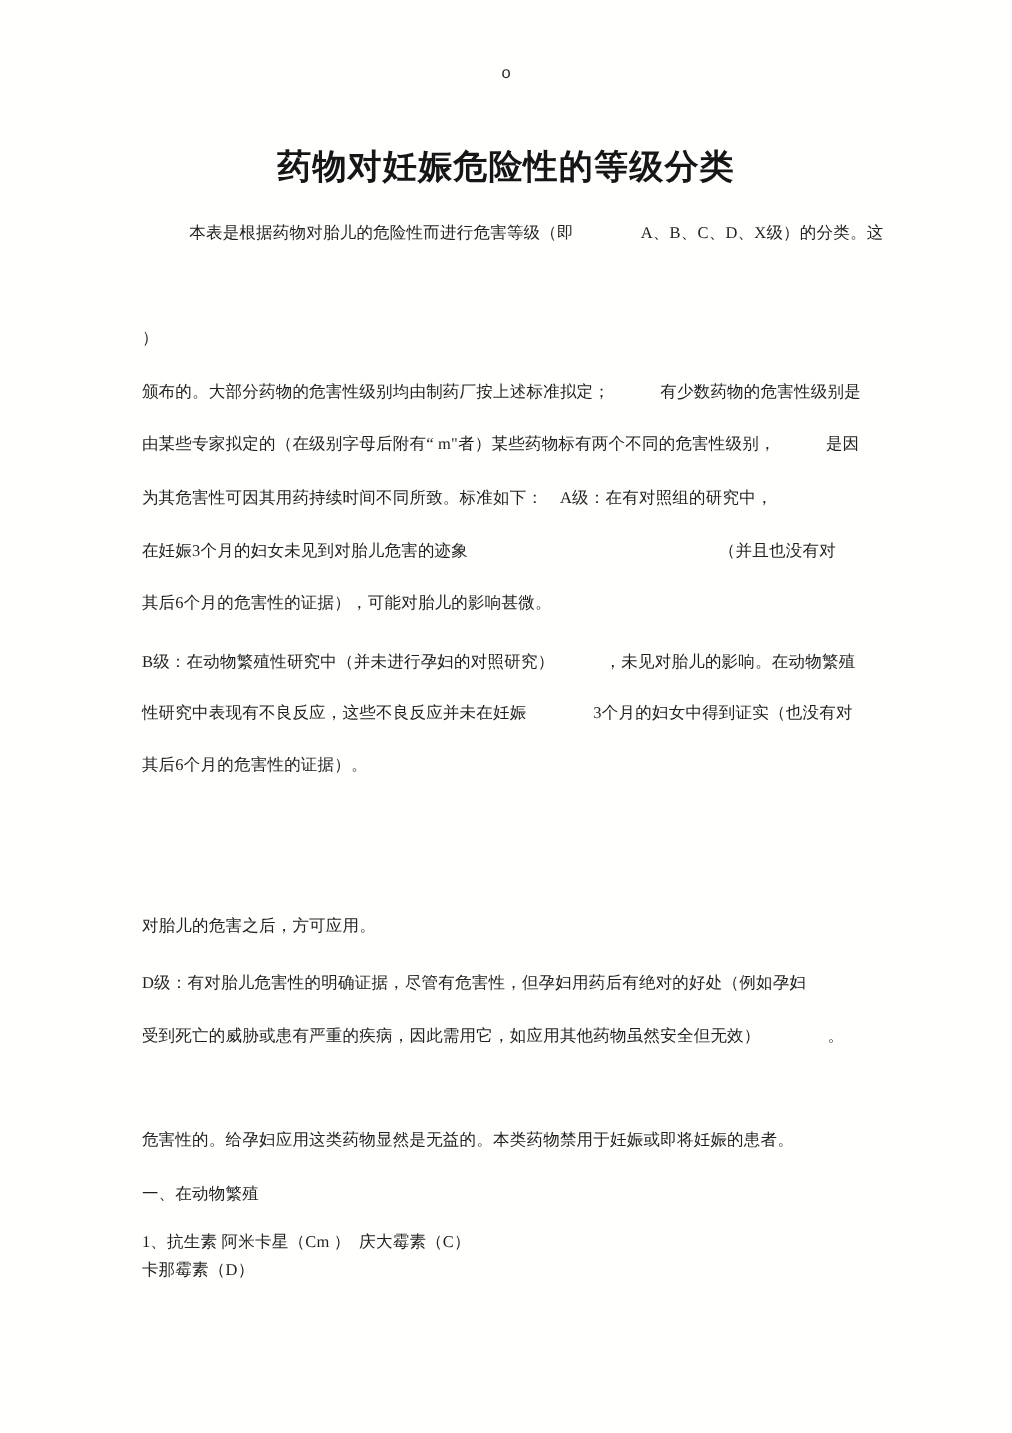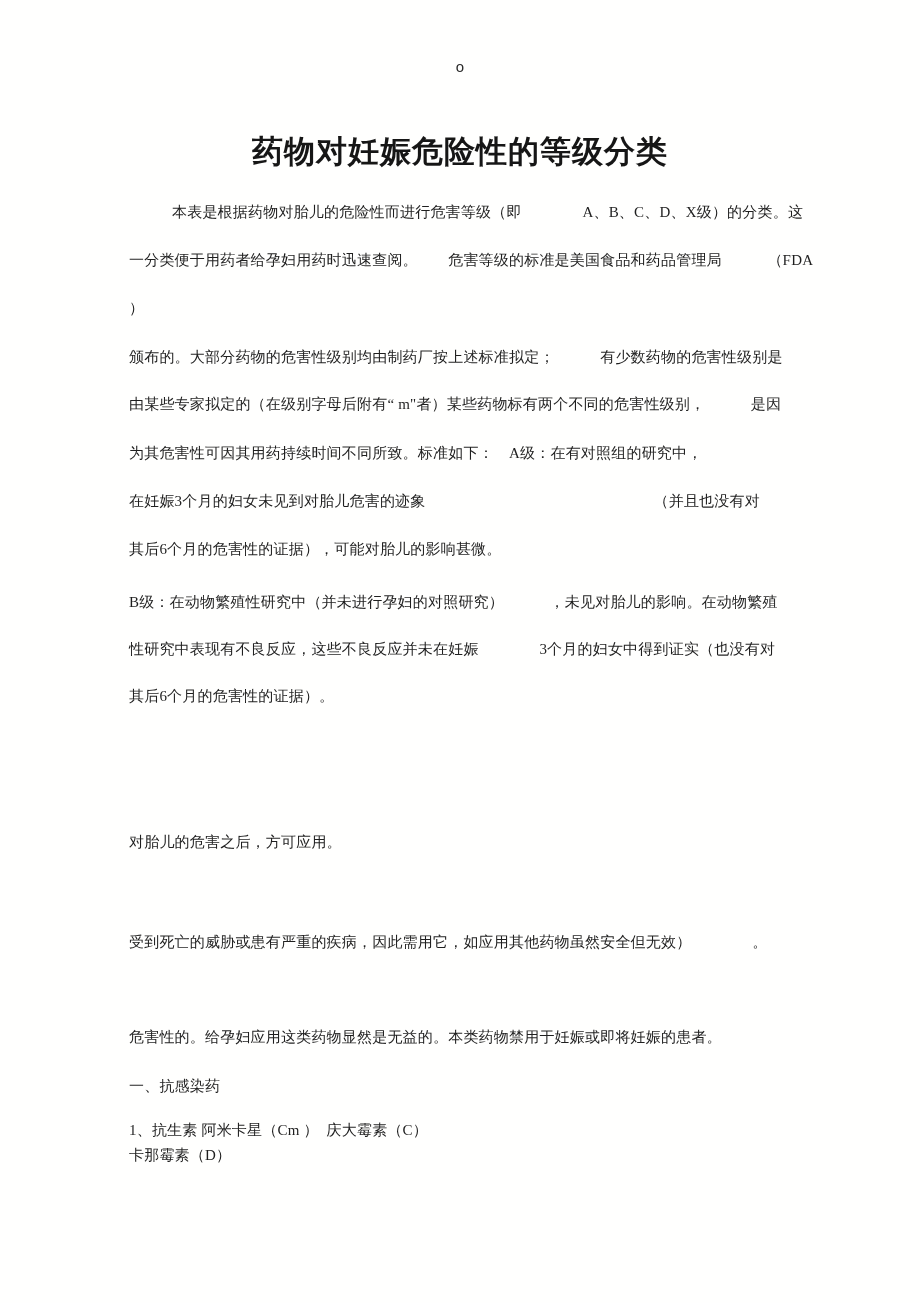--- a/index.html
+++ b/index.html
@@ -64,31 +64,31 @@
 <body>
 
 <div class="page">
 
   <div class="corner-mark">o</div>
 
   <h1 class="doc-title">药物对妊娠危险性的等级分类</h1>
 
   <div class="doc-body">
     <div class="ln indent" style="top:202px">本表是根据药物对胎儿的危险性而进行危害等级（即　　　　A、B、C、D、X级）的分类。这</div>
-    <div class="ln" style="top:250px">一分类便于用药者给孕妇用药时迅速查阅。　　危害等级的标准是美国食品和药品管理局　　　（FDA</div>
     <div class="ln" style="top:298px">）</div>
     <div class="ln" style="top:347px">颁布的。大部分药物的危害性级别均由制药厂按上述标准拟定；　　　有少数药物的危害性级别是</div>
     <div class="ln" style="top:394px">由某些专家拟定的（在级别字母后附有“ m"者）某些药物标有两个不同的危害性级别，　　　是因</div>
     <div class="ln" style="top:443px">为其危害性可因其用药持续时间不同所致。标准如下：　A级：在有对照组的研究中，</div>
     <div class="ln" style="top:491px">在妊娠3个月的妇女未见到对胎儿危害的迹象　　　　　　　　　　　　　　　（并且也没有对</div>
     <div class="ln" style="top:539px">其后6个月的危害性的证据），可能对胎儿的影响甚微。</div>
     <div class="ln" style="top:592px">B级：在动物繁殖性研究中（并未进行孕妇的对照研究）　　　，未见对胎儿的影响。在动物繁殖</div>
     <div class="ln" style="top:639px">性研究中表现有不良反应，这些不良反应并未在妊娠　　　　3个月的妇女中得到证实（也没有对</div>
     <div class="ln" style="top:686px">其后6个月的危害性的证据）。</div>
     <div class="ln" style="top:832px">对胎儿的危害之后，方可应用。</div>
+    <div class="ln" style="top:884px">D级：有对胎儿危害性的明确证据，尽管有危害性，但孕妇用药后有绝对的好处（例如孕妇</div>
     <div class="ln" style="top:932px">受到死亡的威胁或患有严重的疾病，因此需用它，如应用其他药物虽然安全但无效）　　　　。</div>
     <div class="ln" style="top:1027px">危害性的。给孕妇应用这类药物显然是无益的。本类药物禁用于妊娠或即将妊娠的患者。</div>
-    <div class="ln" style="top:1076px">一、抗感染药</div>
+    <div class="ln" style="top:1076px">一、在动物繁殖</div>
     <div class="ln" style="top:1120px">1、抗生素 阿米卡星（Cm ）  庆大霉素（C）</div>
     <div class="ln" style="top:1145px">卡那霉素（D）</div>
   </div>
 
 </div>
 
 </body></html>

